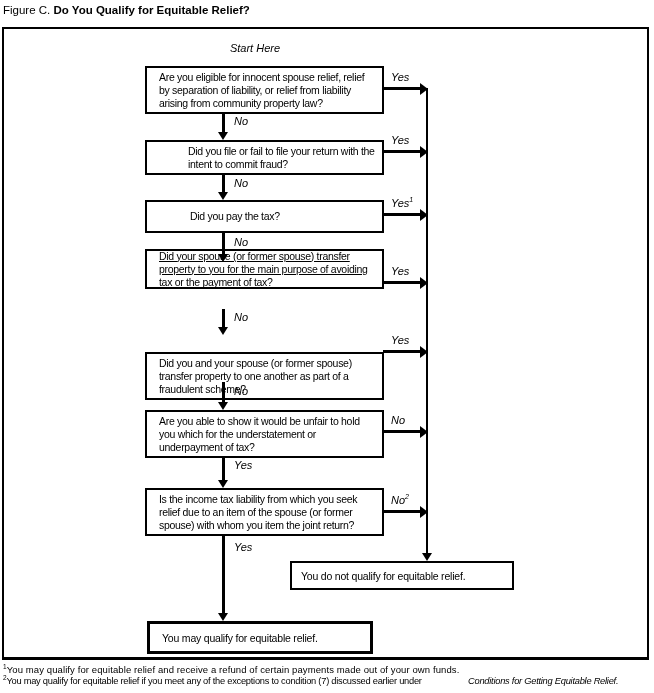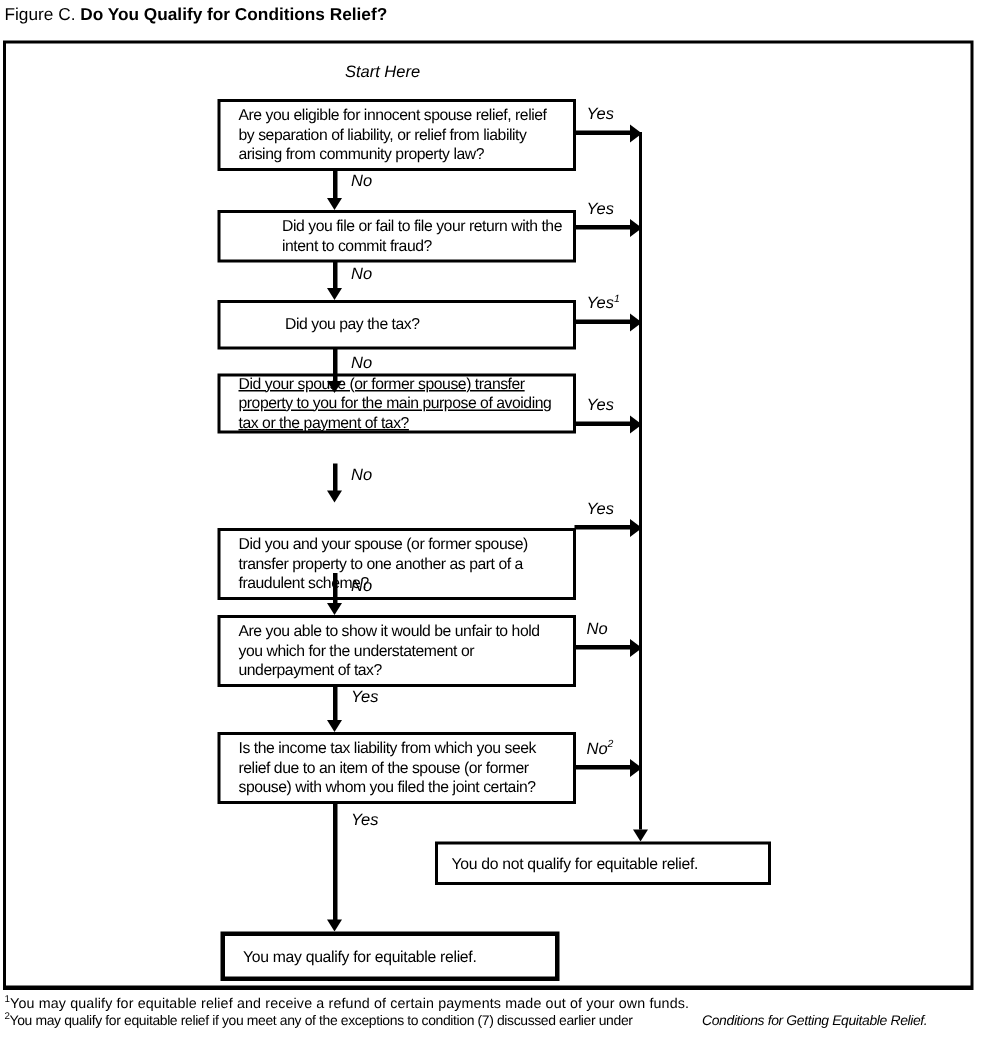--- a/index.html
+++ b/index.html
@@ -88,21 +88,21 @@
   .footnote sup { font-size:6.5px; }
   .footnote .italic { font-style:italic;margin-left:44px; }
 </style>
 </head>
 <body>
 
 <div class="page">
 
   <div class="figure-title">
     <span>Figure C.</span>
-    <span class="bold">Do You Qualify for Conditions Relief?</span>
+    <span class="bold">Do You Qualify for Equitable Relief?</span>
   </div>
 
   <div class="frame"></div>
 
   <div class="start-here">Start Here</div>
 
   <div class="qbox q1">
     <span>Are you eligible for innocent spouse relief, relief by separation of liability, or relief from liability arising from community property law?</span>
   </div>
   <div class="qbox q2">
@@ -114,21 +114,21 @@
   <div class="qbox q4">
     <span>Did your spouse (or former spouse) transfer property to you for the main purpose of avoiding tax or the payment of tax?</span>
   </div>
   <div class="qbox q5">
     <span>Did you and your spouse (or former spouse) transfer property to one another as part of a fraudulent scheme?</span>
   </div>
   <div class="qbox q6">
     <span>Are you able to show it would be unfair to hold you which for the understatement or underpayment of tax?</span>
   </div>
   <div class="qbox q7">
-    <span>Is the income tax liability from which you seek relief due to an item of the spouse (or former spouse) with whom you filed the joint certain?</span>
+    <span>Is the income tax liability from which you seek relief due to an item of the spouse (or former spouse) with whom you item the joint return?</span>
   </div>
 
   <div class="vline c1l"></div>
   <div class="varrow c1a"></div>
   <div class="vline c2l"></div>
   <div class="varrow c2a"></div>
   <div class="vline c3l"></div>
   <div class="varrow c3a"></div>
   <div class="vline c4l"></div>
   <div class="varrow c4a"></div>

